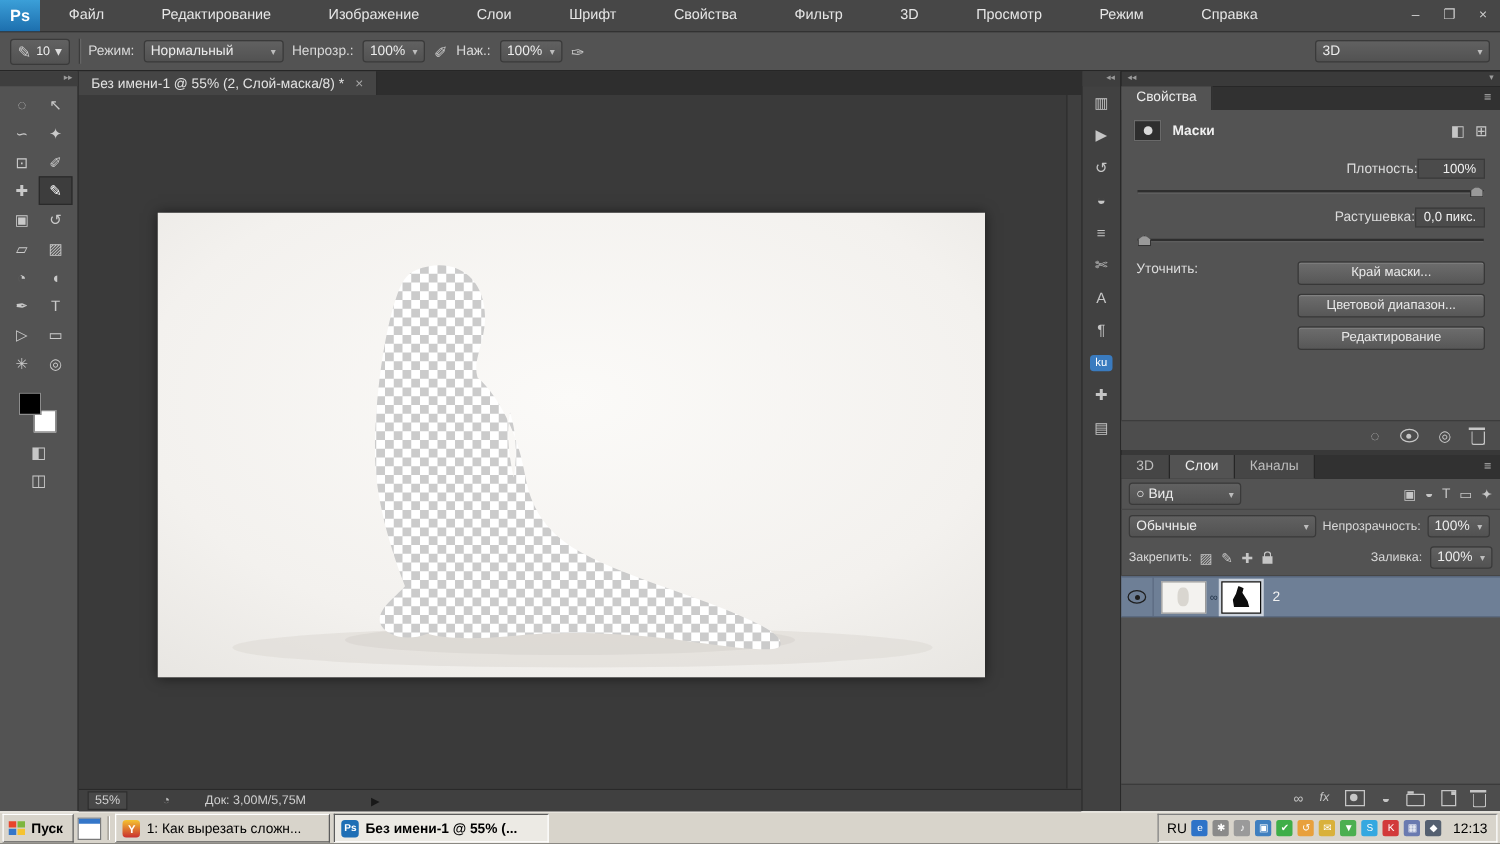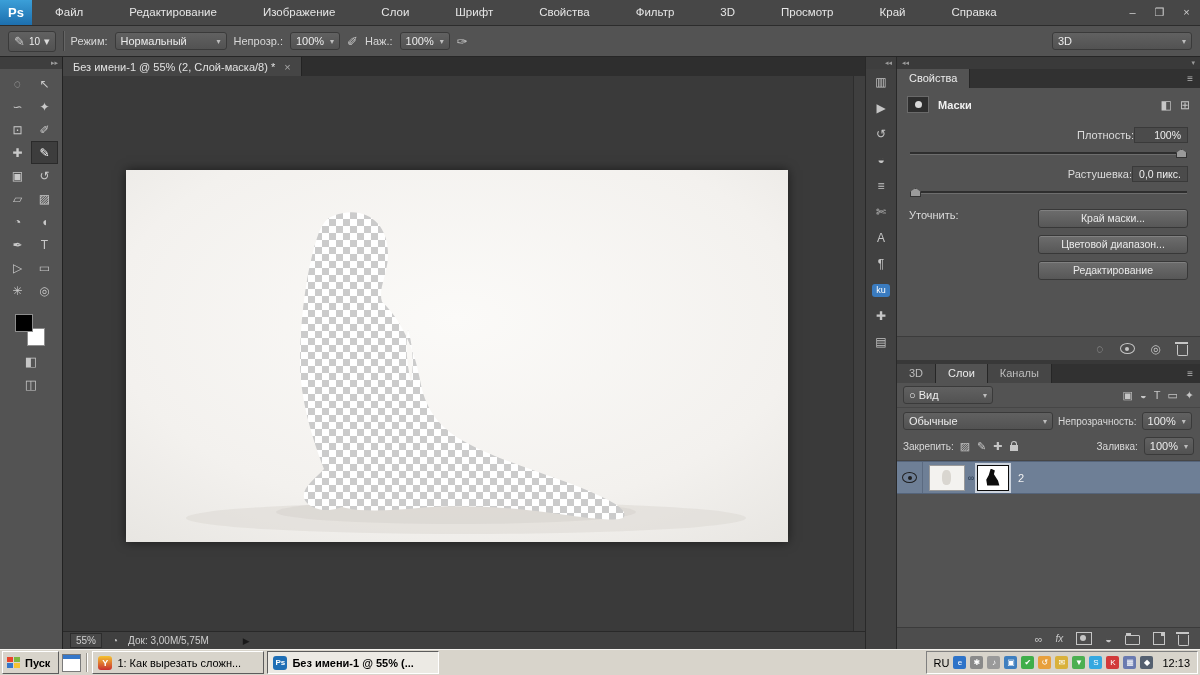--- a/index.html
+++ b/index.html
@@ -43,21 +43,21 @@
   .tb-extra{margin-top:8px;display:flex;flex-direction:column;gap:8px;align-items:center;color:#c6c6c6;font-size:13px;}
 
   
   .doc-area{flex:1;display:flex;flex-direction:column;background:#3a3a3a;position:relative;min-width:0;}
   .doc-tabs{height:19px;background:#2e2e2e;display:flex;align-items:flex-end;}
   .doc-tab{height:19px;background:#454545;border-right:1px solid #232323;display:flex;align-items:center;gap:9px;padding:0 10px;font-size:11px;color:#e2e2e2;}
   .doc-tab .close{color:#a8a8a8;font-size:11px;}
   .canvas-wrap{flex:1;position:relative;background:#3a3a3a;overflow:hidden;}
   .canvas{position:absolute;left:63px;top:94px;width:662px;height:372px;box-shadow:0 0 10px rgba(0,0,0,.55);}
   .vscroll{position:absolute;right:0;top:0;bottom:0;width:11px;background:#3f3f3f;border-left:1px solid #2d2d2d;}
-  .statusbar{height:17px;background:#404040;border-top:1px solid #292929;display:flex;align-items:center;gap:10px;padding:0 7px;color:#cfcfcf;font-size:10px;}
+  .statusbar{height:17px;background:#404040;border-top:1px solid #292929;display:flex;align-items:center;gap:28px;padding:0 7px;color:#cfcfcf;font-size:10px;}
   .zoom-box{background:#484848;border:1px solid #2d2d2d;padding:0 5px;line-height:13px;}
   .status-icon{color:#bdbdbd;font-size:10px;}
   .status-arrow{color:#191919;font-size:9px;margin-left:24px;}
 
   
   .dock-strip{width:30px;background:#414141;border-left:1px solid #292929;border-right:1px solid #292929;display:flex;flex-direction:column;align-items:center;}
   .dock-icon{width:26px;height:26px;display:flex;align-items:center;justify-content:center;color:#c5c5c5;font-size:12px;}
   .kubadge{background:#3a7bbf;color:#fff;font-size:9px;border-radius:3px;width:18px;height:13px;display:flex;align-items:center;justify-content:center;}
 
   
@@ -162,21 +162,21 @@
       <div class="menu-items">
         <span class="mi">Файл</span>
         <span class="mi">Редактирование</span>
         <span class="mi">Изображение</span>
         <span class="mi">Слои</span>
         <span class="mi">Шрифт</span>
         <span class="mi">Свойства</span>
         <span class="mi">Фильтр</span>
         <span class="mi">3D</span>
         <span class="mi">Просмотр</span>
-        <span class="mi">Край</span>
+        <span class="mi">Режим</span>
         <span class="mi">Справка</span>
       </div>
       <div class="win-controls">
         <span class="wc">–</span>
         <span class="wc">❐</span>
         <span class="wc">×</span>
       </div>
     </div>
 
     <div class="optionsbar">

